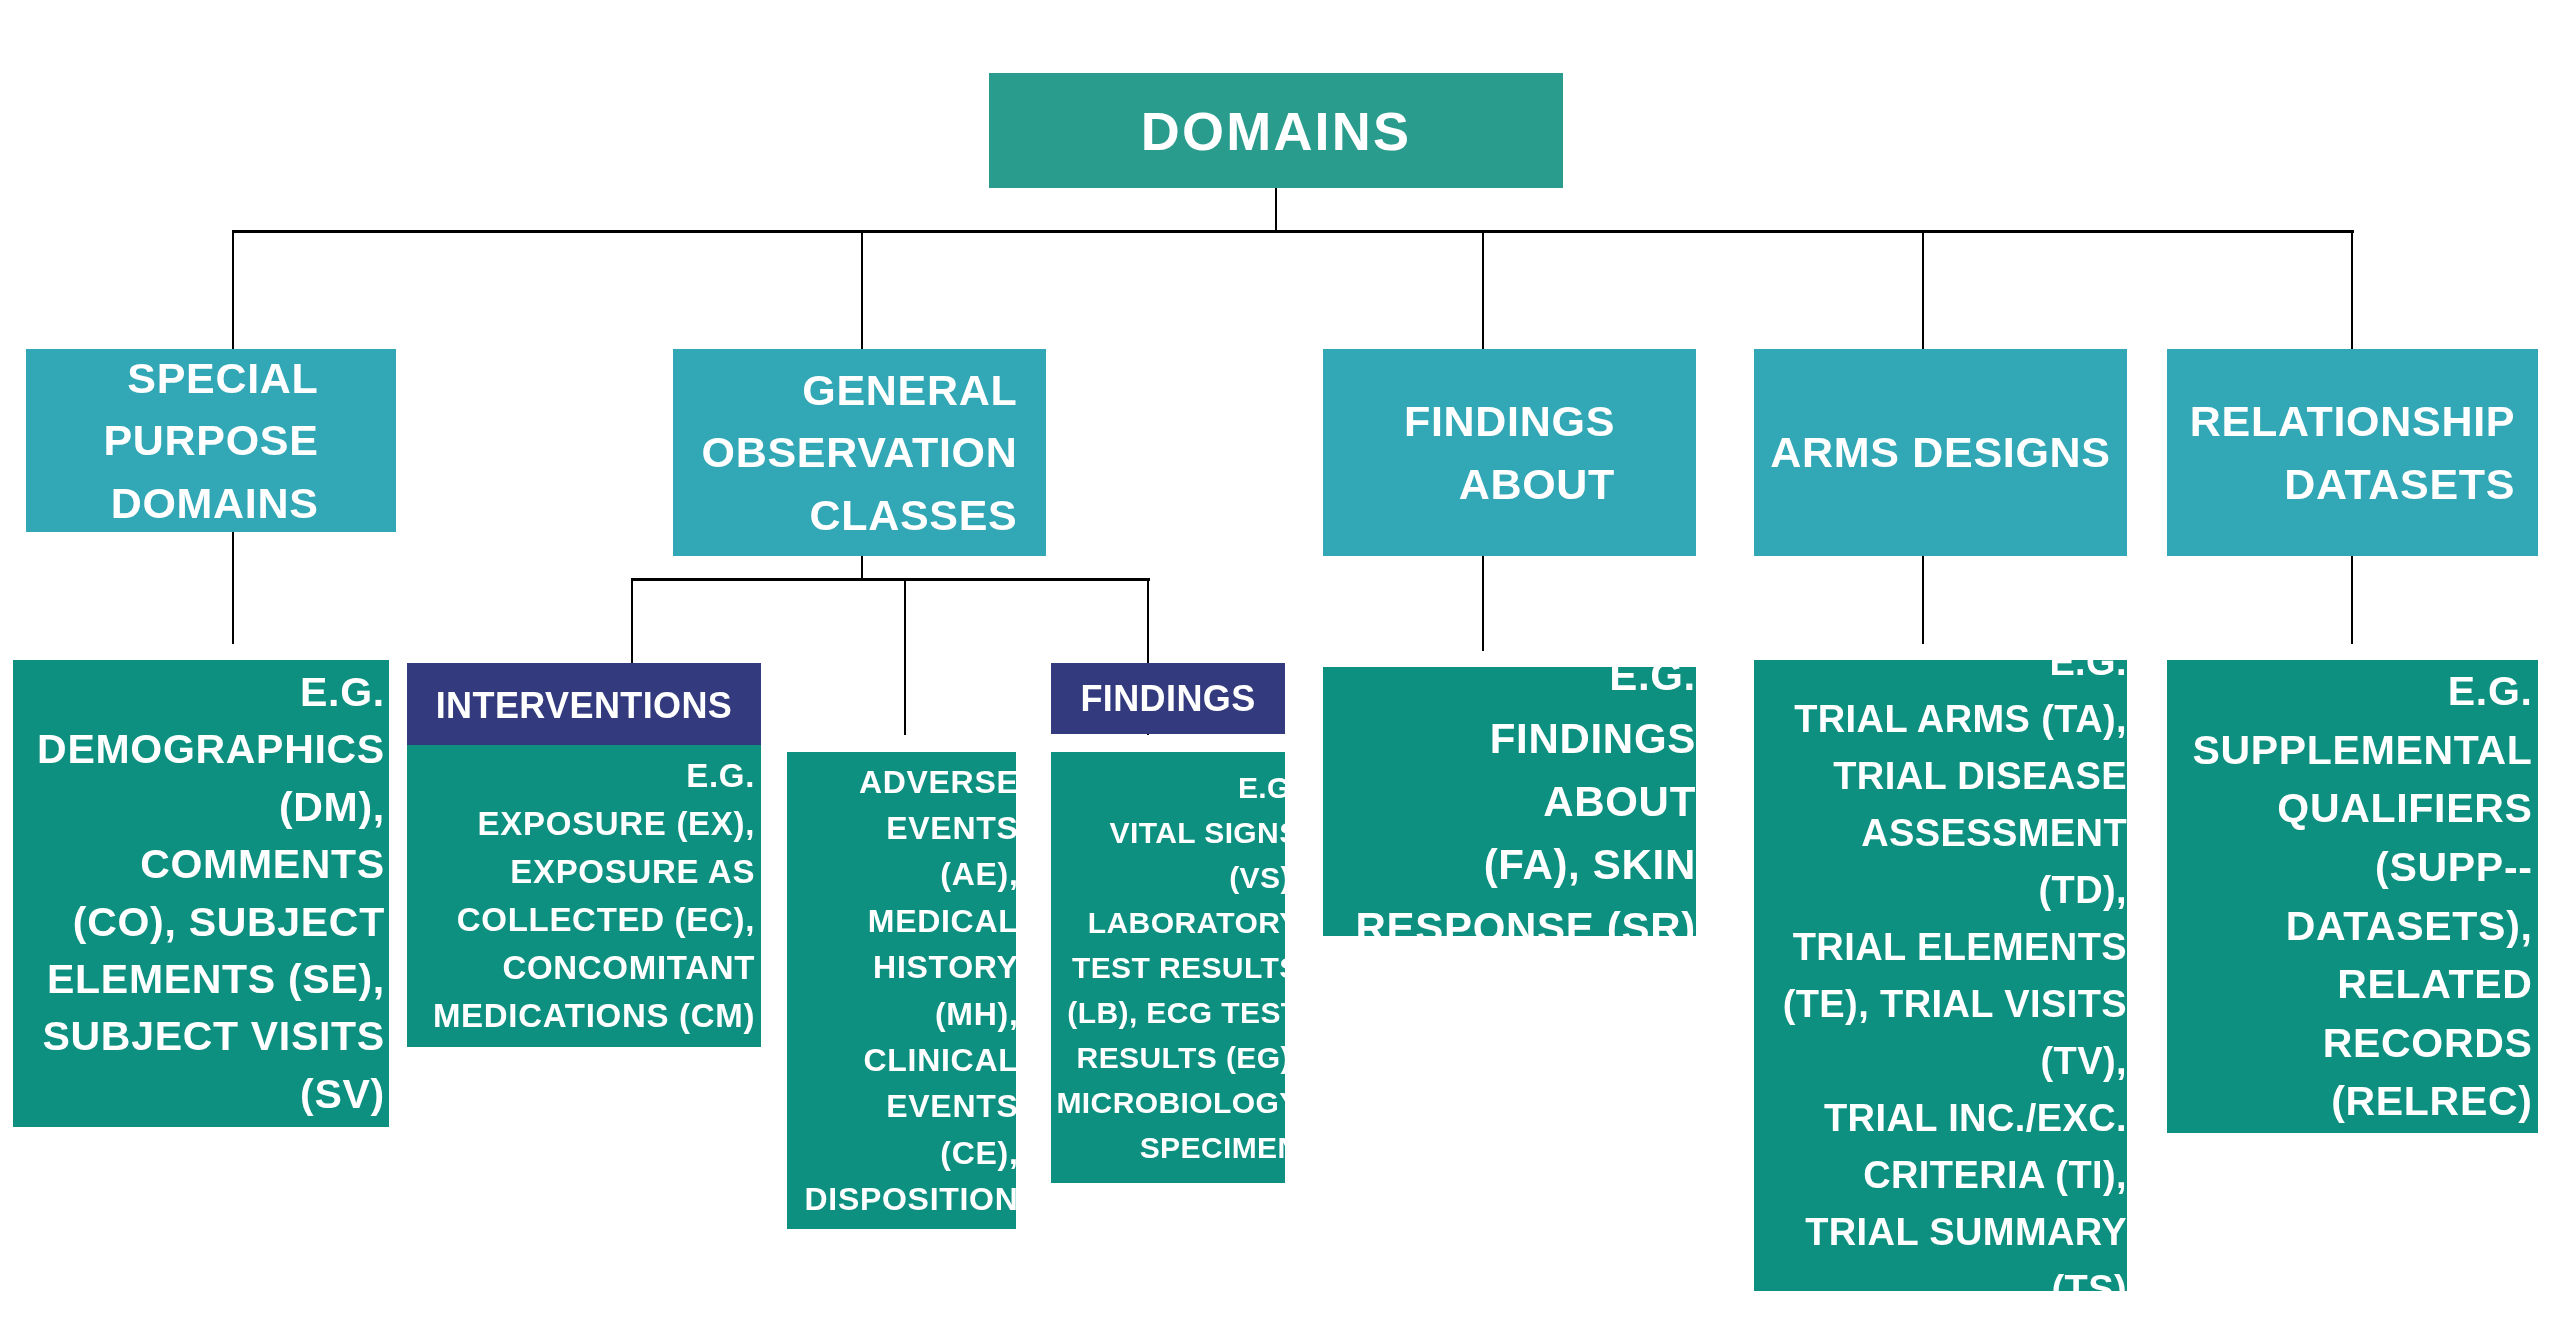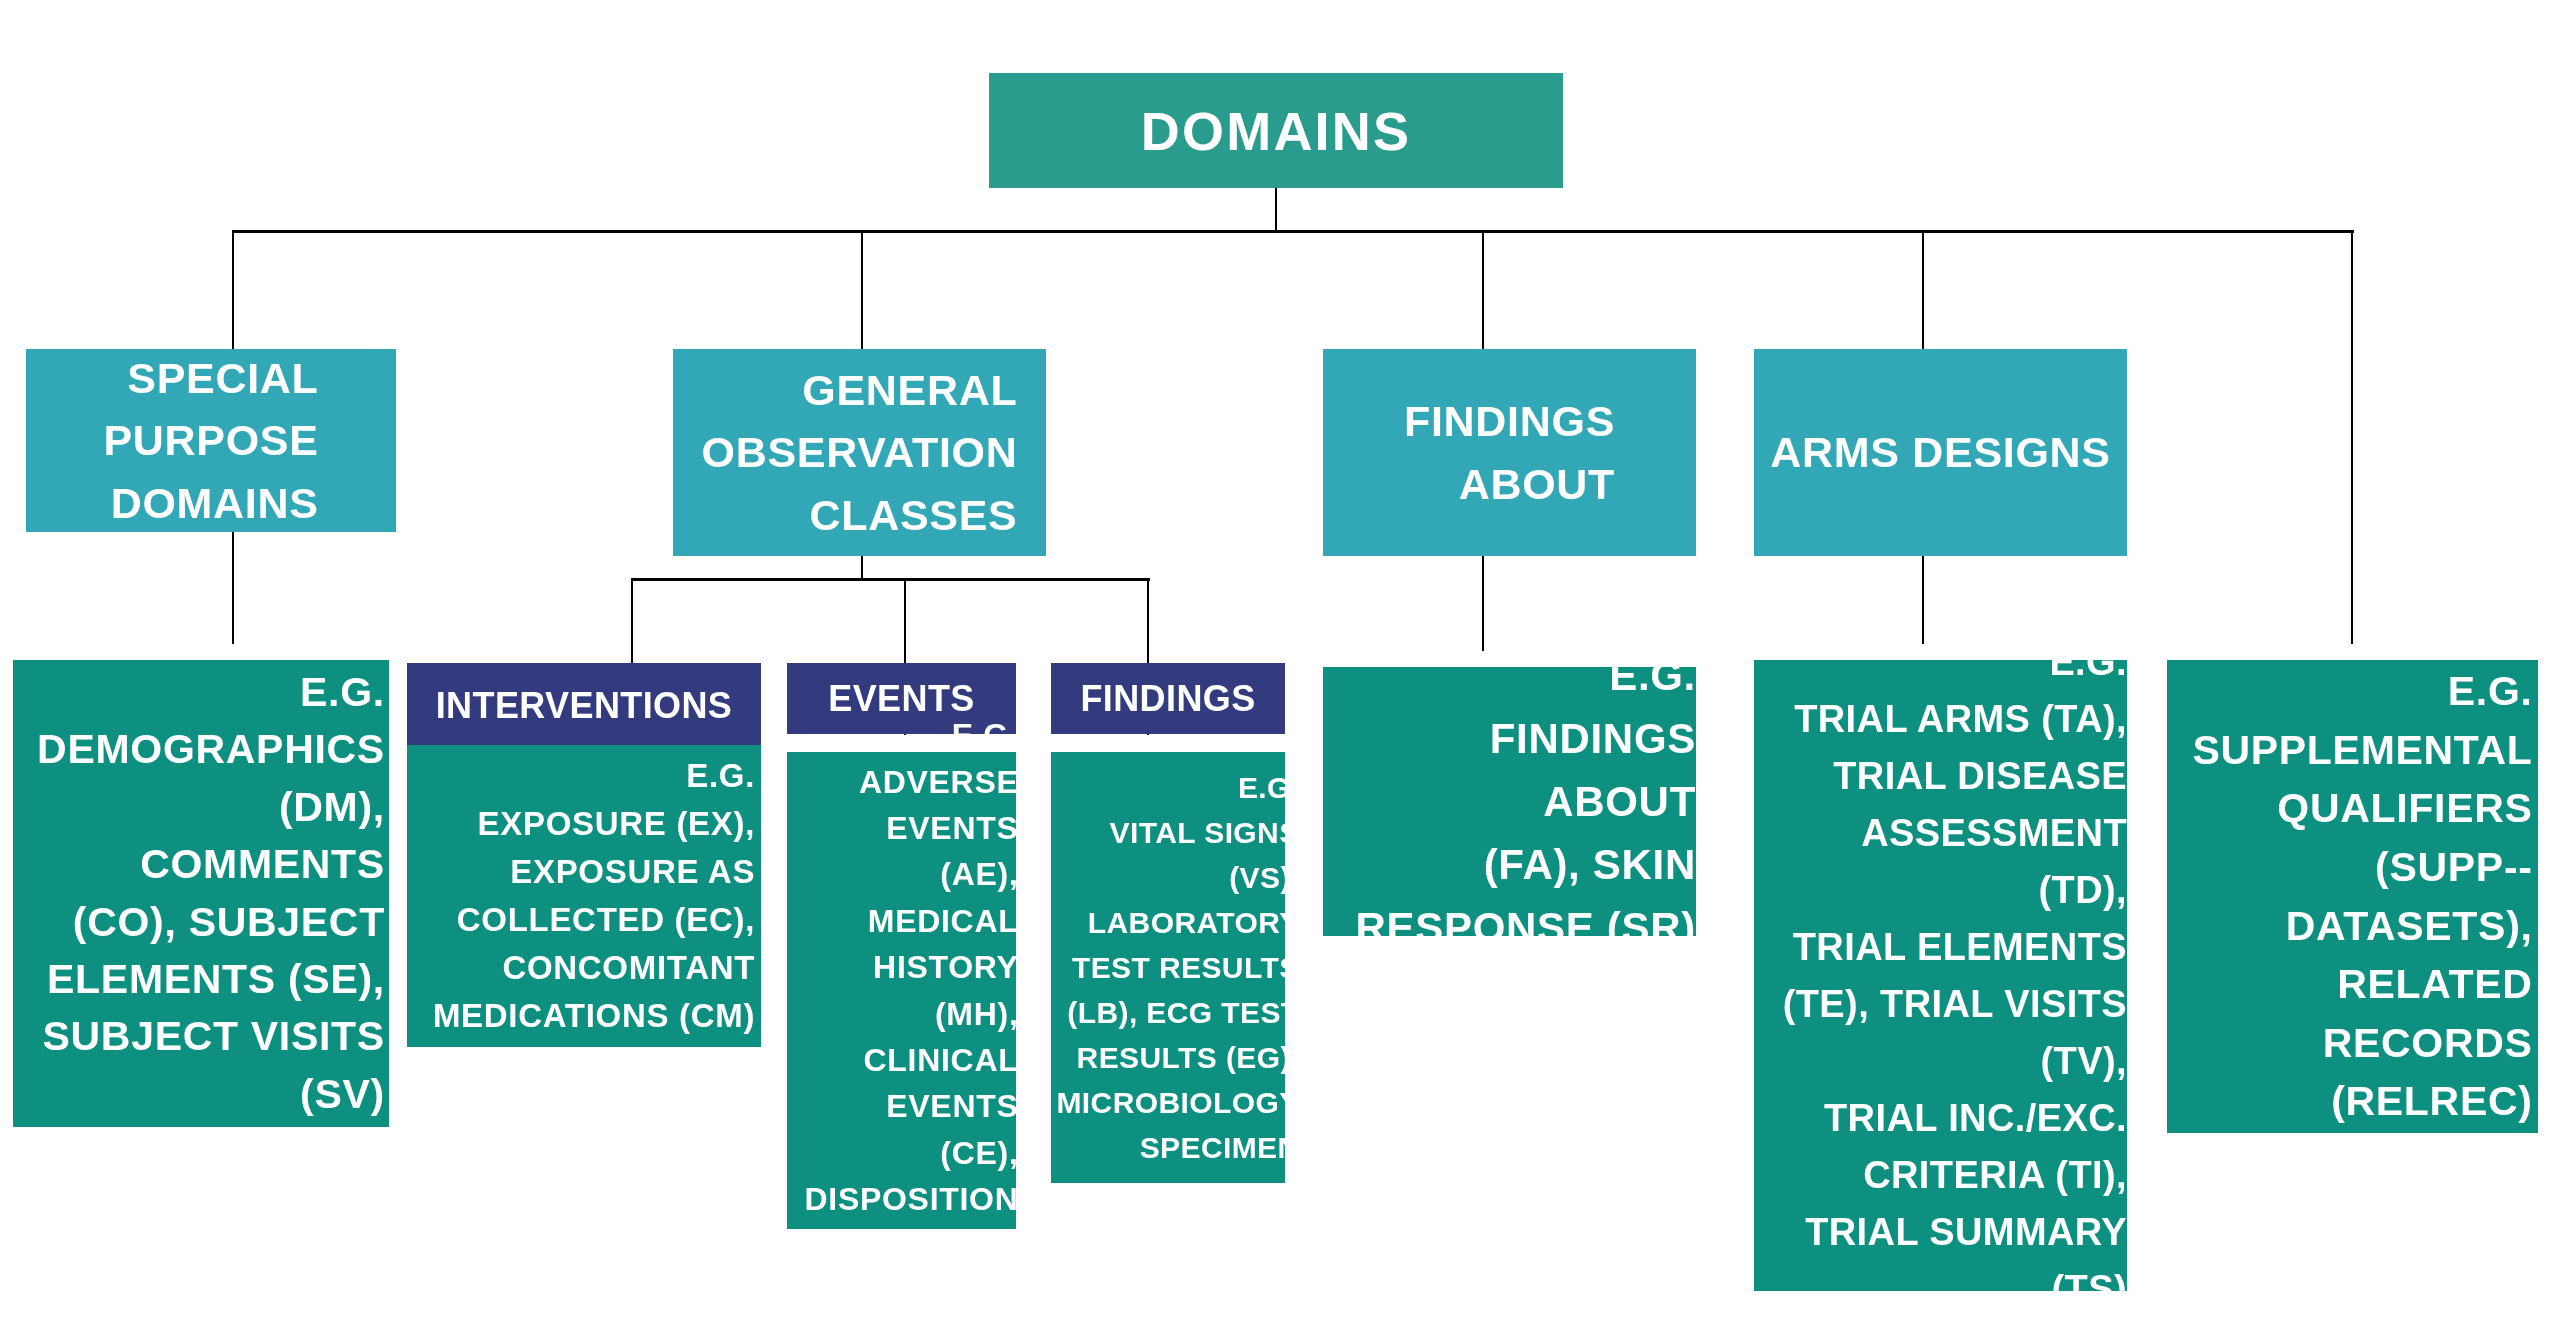--- a/index.html
+++ b/index.html
@@ -82,23 +82,24 @@
 
   <div class="node branch-header" style="left:26px;top:333px;width:370px;height:183px;">SPECIAL
 PURPOSE
 DOMAINS</div>
   <div class="node branch-header" style="left:673px;top:333px;width:373px;height:207px;">GENERAL
 OBSERVATION
 CLASSES</div>
   <div class="node branch-header" style="left:1323px;top:333px;width:373px;height:207px;">FINDINGS
 ABOUT</div>
   <div class="node branch-header" style="left:1754px;top:333px;width:373px;height:207px;">ARMS DESIGNS</div>
+  <div class="node branch-header" style="left:2167px;top:333px;width:371px;height:207px;">RELATIONSHIP
+DATASETS</div>
 
   <div class="node class-header" style="left:407px;top:647px;width:354px;height:85px;">INTERVENTIONS</div>
-  <div class="node class-header" style="left:787px;top:647px;width:229px;height:71px;">EVENTS</div>
   <div class="node class-header" style="left:1051px;top:647px;width:234px;height:71px;">FINDINGS</div>
 
   <div class="node example-box" id="ex-special" style="left:13px;top:644px;width:376px;height:467px;">E.G.
 DEMOGRAPHICS
 (DM),
 COMMENTS
 (CO), SUBJECT
 ELEMENTS (SE),
 SUBJECT VISITS
 (SV)</div>

